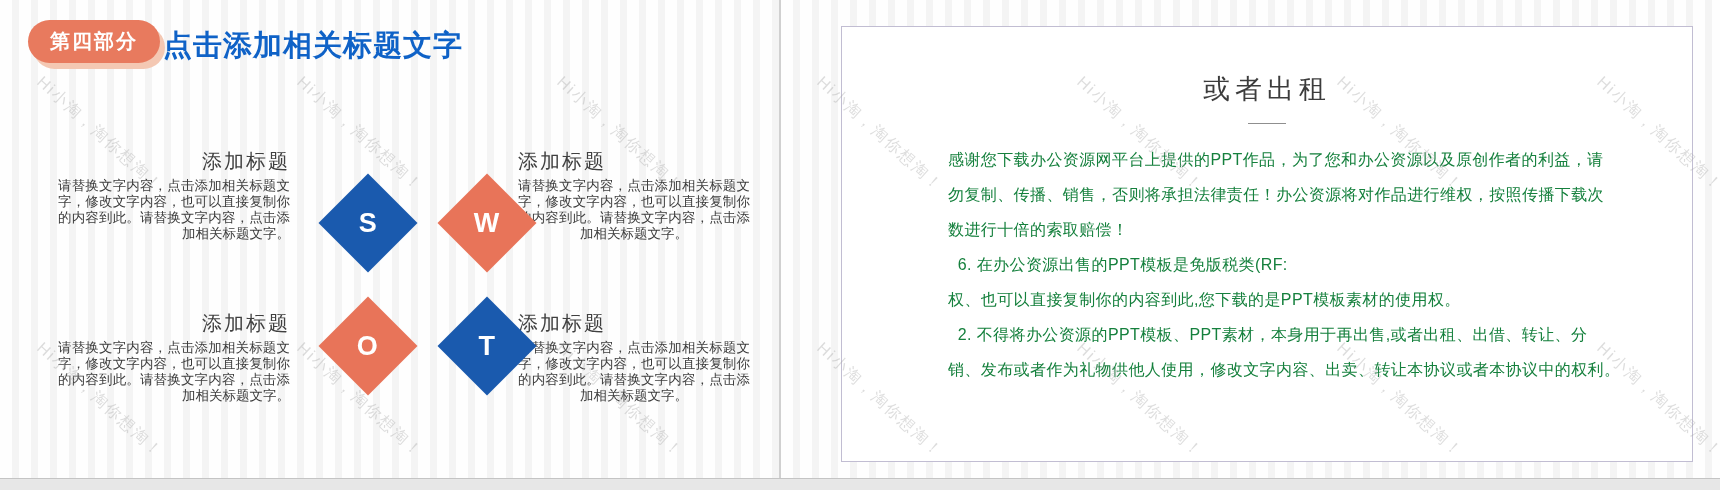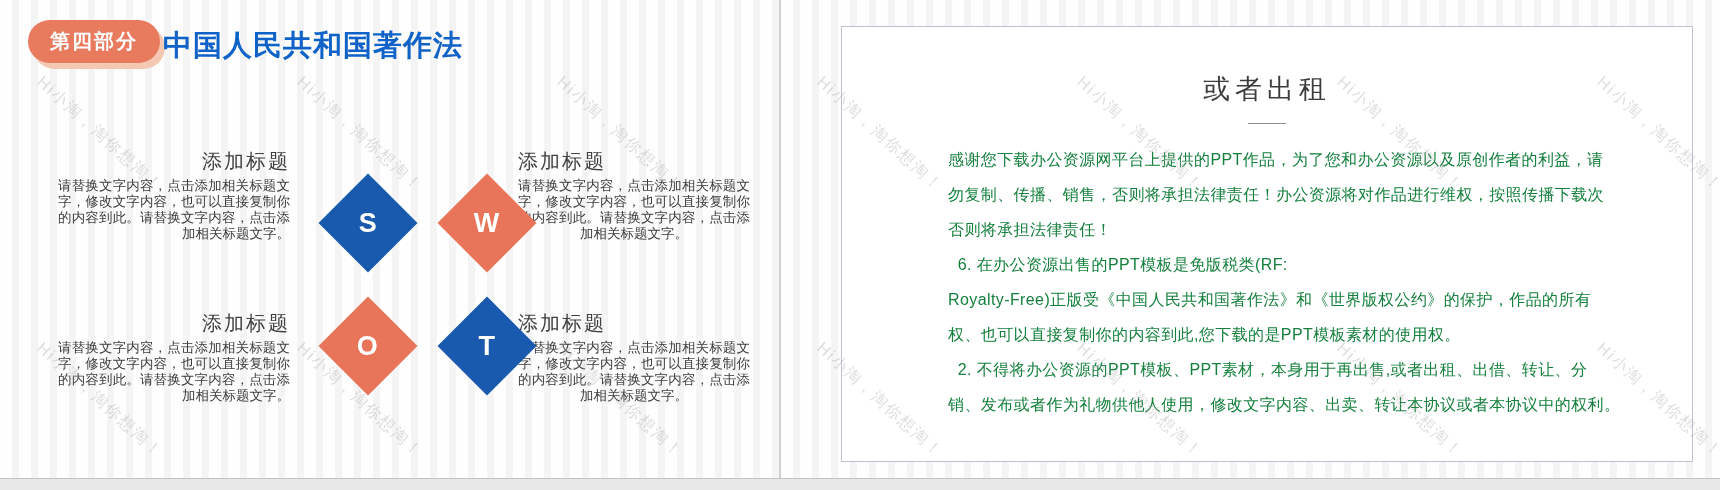--- a/index.html
+++ b/index.html
@@ -86,21 +86,21 @@
   .content{position:relative;z-index:1;width:100%;height:100%;}
 </style>
 </head>
 <body>
 
 <div class="canvas">
 
   <div class="page page-left">
     <div class="content">
       <div class="section-badge">第四部分</div>
-      <div class="left-title">中国人民共和国著作法</div>
+      <div class="left-title">点击添加相关标题文字</div>
 
       <div class="block block-tl align-right">
         <div class="block-title">添加标题</div>
         <div class="block-body">请替换文字内容，点击添加相关标题文字，修改文字内容，也可以直接复制你的内容到此。请替换文字内容，点击添加相关标题文字。</div>
       </div>
 
       <div class="block block-tr align-left">
         <div class="block-title">添加标题</div>
         <div class="block-body">请替换文字内容，点击添加相关标题文字，修改文字内容，也可以直接复制你的内容到此。请替换文字内容，点击添加相关标题文字。</div>
       </div>
@@ -133,23 +133,22 @@
   <div class="slide-divider"></div>
 
   <div class="page page-right">
     <div class="content">
       <div class="copyright-box">
         <div class="copyright-title">或者出租</div>
         <hr class="title-rule">
         <div class="copyright-text">
           <div class="line">感谢您下载办公资源网平台上提供的PPT作品，为了您和办公资源以及原创作者的利益，请</div>
           <div class="line">勿复制、传播、销售，否则将承担法律责任！办公资源将对作品进行维权，按照传播下载次</div>
-          <div class="line">否则将承担法律责任！</div>
+          <div class="line">数进行十倍的索取赔偿！</div>
           <div class="line">  6. 在办公资源出售的PPT模板是免版税类(RF:</div>
-          <div class="line">Royalty-Free)正版受《中国人民共和国著作法》和《世界版权公约》的保护，作品的所有</div>
           <div class="line">权、也可以直接复制你的内容到此,您下载的是PPT模板素材的使用权。</div>
           <div class="line">  2. 不得将办公资源的PPT模板、PPT素材，本身用于再出售,或者出租、出借、转让、分</div>
           <div class="line">销、发布或者作为礼物供他人使用，修改文字内容、出卖、转让本协议或者本协议中的权利。</div>
         </div>
       </div>
     </div>
   </div>
 
   <div class="bottom-bar"></div>
 

